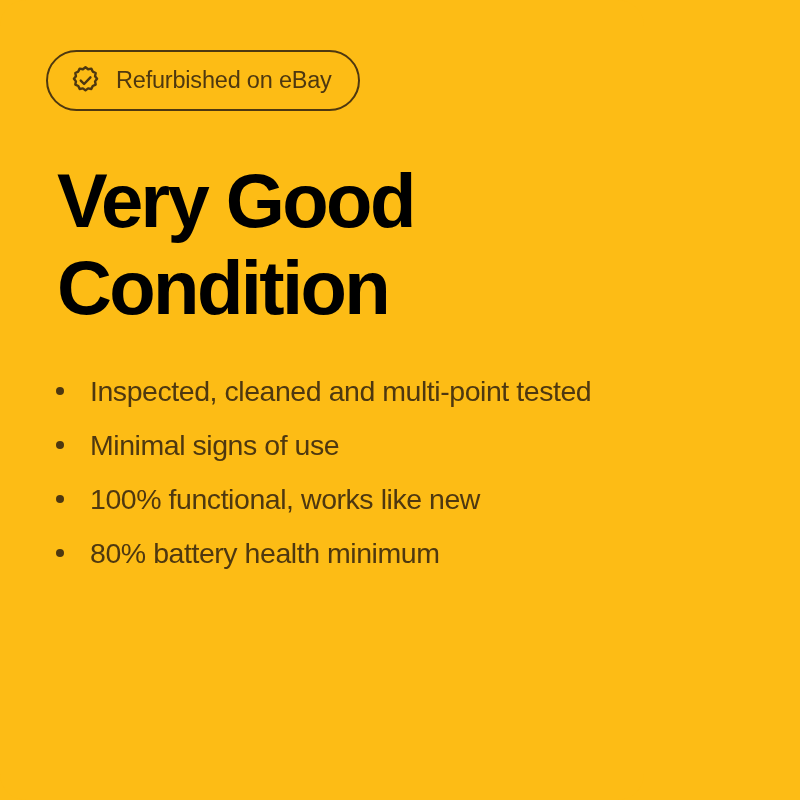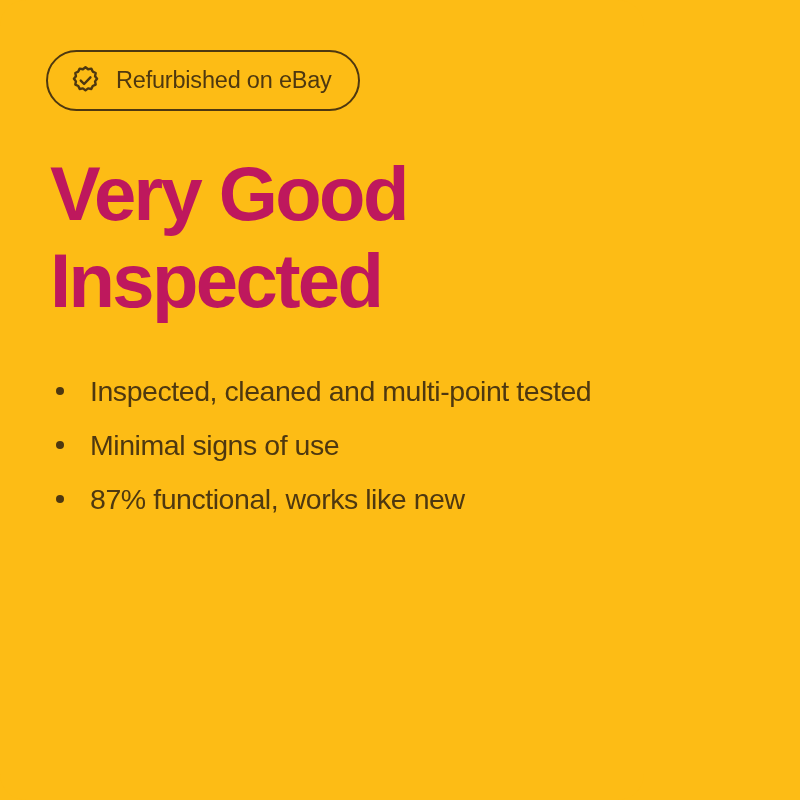--- a/index.html
+++ b/index.html
@@ -63,27 +63,27 @@
     letter-spacing: -0.2px;
     white-space: nowrap;
     color: #4E3810;
   }
 
   
   .headline {
     position: absolute;
     left: 46px;
     top: 146px;
-    margin: 4px;
+    margin: 11px;
     width: 640px;
     font-size: 76px;
     font-weight: 700;
     line-height: 87px;
     letter-spacing: -2.6px;
-    color: #be185d;
+    color: #000000;
   }
 
   .headline .hl-line {
     display: block;
     white-space: nowrap;
   }
 
   
   .feature-list {
     position: absolute;
@@ -135,28 +135,31 @@
                  -2.68 -2.06 -3.31 0.64 -1.47 -3.05 -3.05 -1.47 0.64 -3.31 -2.06 -2.68
                  2.06 -2.68 -0.64 -3.31 3.05 -1.47 1.47 -3.05 3.31 0.64 Z" fill="none" stroke="#4E3810" stroke-width="2.5" stroke-linejoin="round" stroke-linecap="round"></path>
         <path d="M11.1 16.15 L14.55 19.6 L21.1 12.7" fill="none" stroke="#4E3810" stroke-width="2.5" stroke-linecap="round" stroke-linejoin="round"></path>
       </svg>
     </span>
     <span class="badge-label">Refurbished on eBay</span>
   </div>
 
   <h1 class="headline">
     <span class="hl-line">Very Good</span>
-    <span class="hl-line">Inspected</span>
+    <span class="hl-line">Condition</span>
   </h1>
 
   <ul class="feature-list">
     <li class="feature-item">
       <span>Inspected, cleaned and multi-point tested</span>
     </li>
     <li class="feature-item">
       <span>Minimal signs of use</span>
     </li>
     <li class="feature-item">
-      <span>87% functional, works like new</span>
+      <span>100% functional, works like new</span>
+    </li>
+    <li class="feature-item">
+      <span>80% battery health minimum</span>
     </li>
   </ul>
 
 </div>
 
 </body></html>

